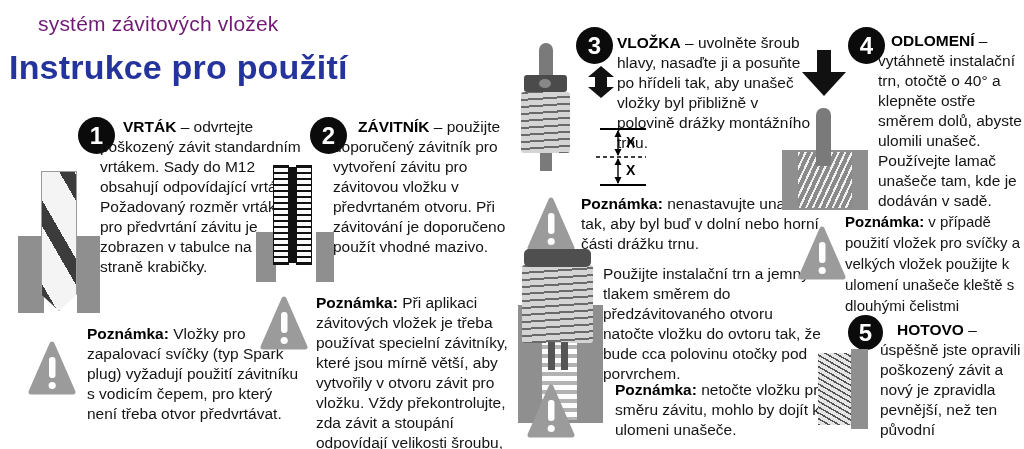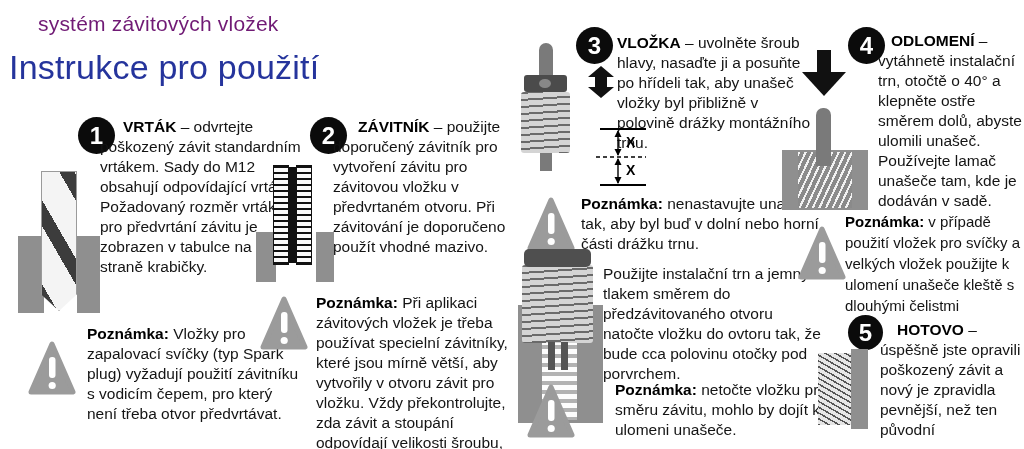--- a/index.html
+++ b/index.html
@@ -27,21 +27,21 @@
   .collar{background:#4b4b4b;border-radius:3px;}
   .collar .screwdot{position:absolute;left:15px;top:4px;width:12px;height:9px;border-radius:50%;background:#888;}
   .xlabel{font-size:14px;font-weight:bold;color:#000;}
 </style>
 </head>
 <body>
 
 <div id="page">
 
   <div class="abs subtitle" style="left:38px;top:12px;">systém závitových vložek</div>
-  <div class="abs maintitle" style="left:9px;top:48px;">Instrukce pro použití</div>
+  <div class="abs maintitle" style="left:9px;top:48px;font-weight:bold;">Instrukce pro použití</div>
 
   <div class="abs badge" style="left:78px;top:117px;">
     <span>1</span>
   </div>
   <div class="abs txt" style="left:100px;top:117px;width:205px;text-indent:23px;">
     <b>VRTÁK</b><span> – odvrtejte poškozený závit standardním vrtákem. Sady do M12 obsahují odpovídající vrták. Požadovaný rozměr vrtáku pro předvrtání závitu je zobrazen v tabulce na přední straně krabičky.</span>
   </div>
 
   <div class="abs" style="left:15px;top:163px;width:85px;height:150px;">
     <div class="abs block" style="left:3px;top:73px;width:26px;height:77px;"></div>

